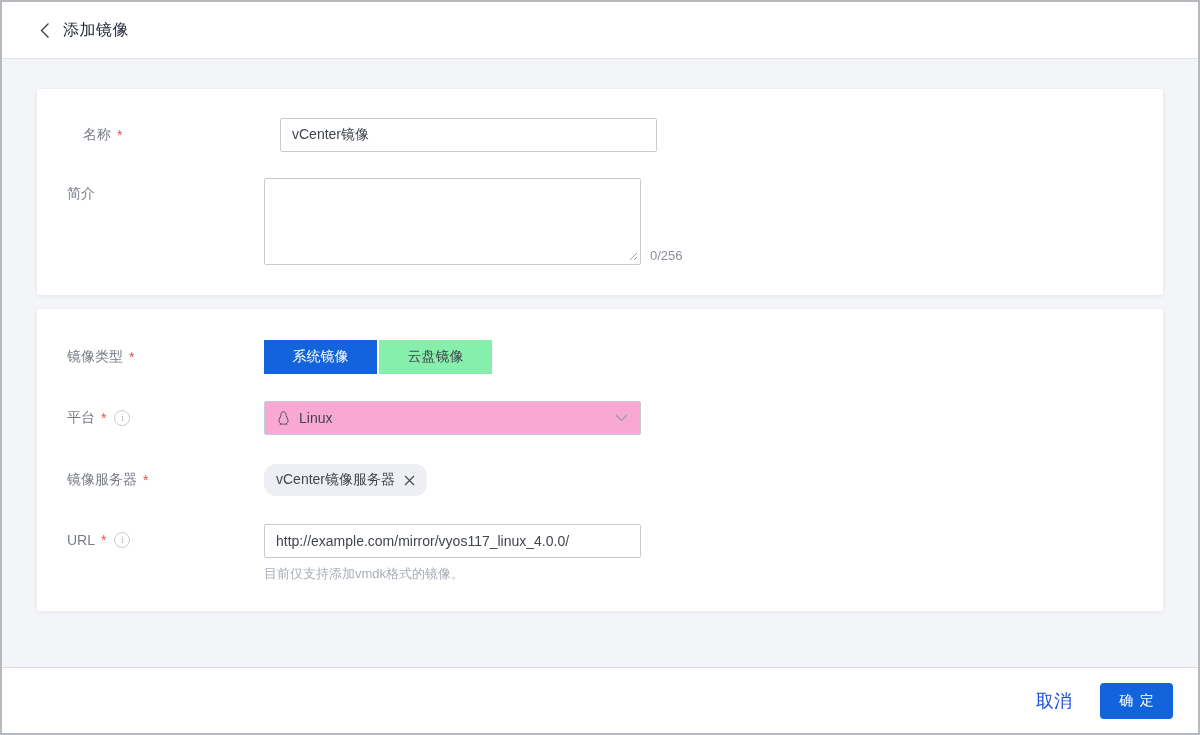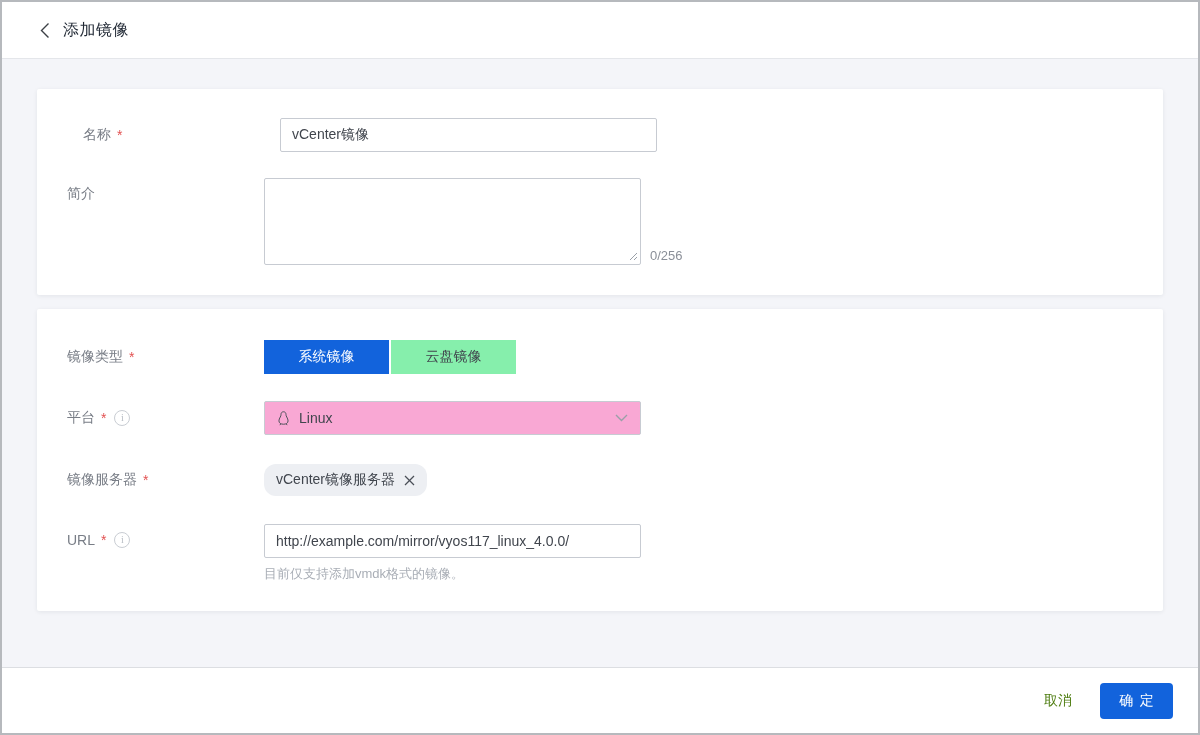--- a/index.html
+++ b/index.html
@@ -53,21 +53,21 @@
   .char-counter{
     position:absolute; left:386px; bottom:2px; font-size:13px; color:#8a8f98; white-space:nowrap;
   }
   .mb-name{ margin-bottom:26px;margin-left:16px; }
   .mb-toggle{ margin-bottom:27px; }
   .mb-select{ margin-bottom:29px; }
   .mb-tag{ margin-bottom:28px; }
   
   .toggle-group{ display:flex; }
   .toggle-btn{
-    width:125px; height:34px; display:flex; align-items:center; justify-content:center;
+    width:113px; height:34px; display:flex; align-items:center; justify-content:center;
     font-size:14px; cursor:pointer; user-select:none;
   }
   .toggle-btn.selected{ background:var(--primary); color:#ffffff; }
   .toggle-btn.unselected{ background:#86efac; color:#40454d; margin-left:2px; }
   
   .select-box{
     width:377px; height:34px; border:1px solid #c7cbd2; border-radius:2px; background:#f9a8d4;
     display:flex; align-items:center; padding:0 12px; cursor:pointer;
   }
   .select-box .platform-glyph{ margin-right:9px; display:flex; align-items:center; }
@@ -80,21 +80,21 @@
   }
   .server-tag-text{ font-size:14px; color:#40454d; }
   .tag-close{ display:flex; align-items:center; cursor:pointer; }
   .field-hint{ font-size:13px; color:#a9aeb6; margin-top:7px; }
   
   .footer{
     flex:0 0 66px; height:66px; background:#ffffff; border-top:1px solid #dcdee2;
     display:flex; align-items:center; justify-content:flex-end; padding-right:25px;
   }
   .cancel-btn{
-    font-size:14px; color:#4d7c0f; background:none; border:none; cursor:pointer;
+    font-size:18px; color:#1d4ed8; background:none; border:none; cursor:pointer;
     padding:8px 14px; margin-right:14px;
     font-family:Liberation Sans, sans-serif;
   }
   .confirm-btn{
     min-width:73px; height:36px; background:var(--primary); color:#ffffff; border:none;
     border-radius:4px; font-size:14px; cursor:pointer; padding:0 14px;
     font-family:"Liberation Sans","DejaVu Sans",sans-serif;
   }
   .confirm-btn span{ letter-spacing:0.45em; margin-right:-0.45em; }
 </style>

